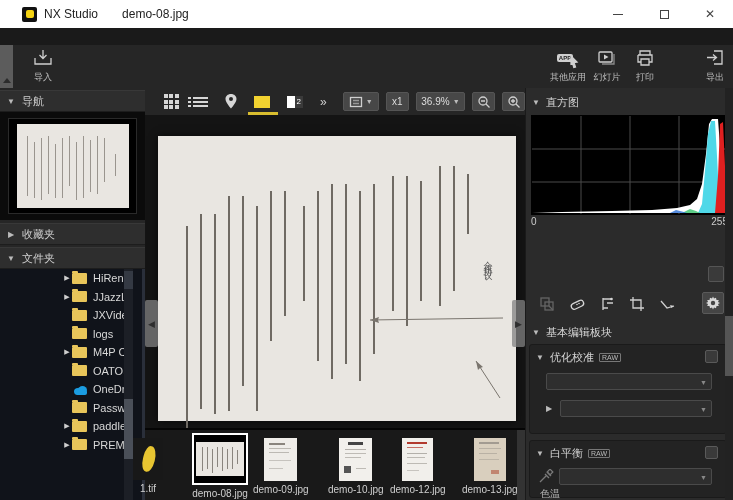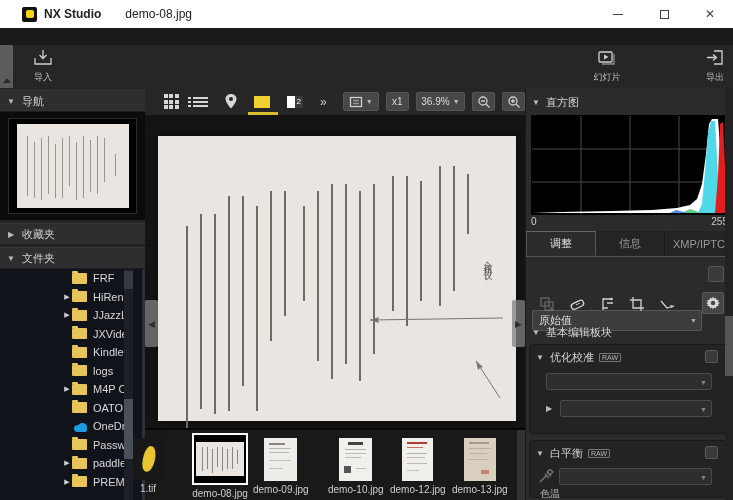--- a/index.html
+++ b/index.html
@@ -7,21 +7,21 @@
     font-family:"Liberation Sans","DejaVu Sans",sans-serif; }
   .abs { position:absolute; }
   #app { position:relative; width:733px; height:500px; }
 
   
   #titlebar { left:0; top:0; width:733px; height:28px; background:#ffffff; color:#111;
     display:flex; align-items:center; font-size:12px; }
   #app-logo { width:15px; height:15px; background:#111; border-radius:2px; margin-left:22px;
     display:flex; align-items:center; justify-content:center; }
   #app-logo i { display:block; width:8px; height:8px; background:#f5d312; border-radius:2px; }
-  #app-title { margin-left:7px; font-weight:bold; color:#222; }
+  #app-title { margin-left:7px; font-weight:normal; color:#222; }
   #doc-title { margin-left:24px; color:#222; }
   .wbtns { position:absolute; right:0; top:0; height:28px; display:flex; }
   .wbtn { width:46px; height:28px; display:flex; align-items:center; justify-content:center;
     color:#444; font-size:12px; }
   .wbtn .sq { width:9px; height:9px; border:1px solid #444; }
   .wbtn .mn { width:10px; height:1px; background:#444; }
 
   
   #menubar { left:0; top:28px; width:733px; height:17px; background:#3b3b3b;
     display:flex; align-items:center; font-size:11px; color:#e4e4e4; }
@@ -167,29 +167,46 @@
 
   <div class="tb-item" style="left:22px;">
     <span class="ic">
       <svg class="icon" width="20" height="18" viewBox="0 0 20 18">
         <path d="M10 1 v8 M6.5 6 L10 9.5 L13.5 6 M2 9 v6 h16 v-6"></path>
       </svg>
       </span>
     <span class="lb">导入</span>
   </div>
 
+  <div class="tb-item" style="left:547px;">
+    <span class="ic">
+      <span class="app-badge">APP</span>
+      <svg class="icon" width="9" height="14" viewBox="0 0 9 14" style="margin-left:-3px;margin-top:8px;">
+        <path d="M1 1 L7 7 L4 7.5 L5.5 12 L3.8 12.5 L2.6 8 L1 9 Z" fill="#cfcfcf"></path>
+      </svg>
+      </span>
+    <span class="lb">其他应用</span>
+  </div>
   <div class="tb-item" style="left:586px;">
     <span class="ic">
       <svg class="icon" width="20" height="18" viewBox="0 0 20 18">
         <rect x="2" y="3" width="13" height="10" rx="1"></rect>
           <path d="M17 5 v10 h-12" opacity=".6"></path>
         <path d="M7 5.5 L11.5 8 L7 10.5 Z" fill="#cfcfcf" stroke="none"></path>
       </svg>
       </span>
     <span class="lb">幻灯片</span>
+  </div>
+  <div class="tb-item" style="left:624px;">
+    <span class="ic">
+      <svg class="icon" width="20" height="18" viewBox="0 0 20 18">
+        <path d="M5 6 V2 h10 v4 M3 6 h14 v7 h-3 M6 13 H3 V6 M6 10 h8 v6 H6 Z"></path>
+      </svg>
+      </span>
+    <span class="lb">打印</span>
   </div>
   <div class="tb-item" style="left:694px;">
     <span class="ic">
       <svg class="icon" width="20" height="18" viewBox="0 0 20 18">
         <path d="M9 2 h8 v13 h-8 M2 8.5 h9 M8 5.5 L11.5 8.5 L8 11.5"></path>
       </svg>
       </span>
     <span class="lb">导出</span>
   </div>
 
@@ -220,43 +237,33 @@
     <div class="sec-hd" style="margin-top:3px;">
       <span class="car">▶</span>
       <span>收藏夹</span>
     </div>
     <div class="sec-hd" style="margin-top:2px;">
       <span class="car">▼</span>
       <span>文件夹</span>
     </div>
     <div id="folder-list">
       <div class="f-row">
+        <span class="f-tw">▶</span>
+          <span class="f-ico"></span>
+        <span class="f-name">HiRend</span>
+        </div>
+      <div class="f-row">
+        <span class="f-tw">▶</span>
+          <span class="f-ico"></span>
+        <span class="f-name">JJazzLa</span>
+        </div>
+      <div class="f-row">
         <span class="f-tw"></span>
           <span class="f-ico"></span>
-        <span class="f-name">FRF</span>
-        </div>
-      <div class="f-row">
-        <span class="f-tw">▶</span>
-          <span class="f-ico"></span>
-        <span class="f-name">HiRend</span>
-        </div>
-      <div class="f-row">
-        <span class="f-tw">▶</span>
-          <span class="f-ico"></span>
-        <span class="f-name">JJazzLa</span>
-        </div>
-      <div class="f-row">
-        <span class="f-tw"></span>
-          <span class="f-ico"></span>
         <span class="f-name">JXVide</span>
-        </div>
-      <div class="f-row">
-        <span class="f-tw"></span>
-          <span class="f-ico"></span>
-        <span class="f-name">Kindle</span>
         </div>
       <div class="f-row">
         <span class="f-tw"></span>
           <span class="f-ico"></span>
         <span class="f-name">logs</span>
         </div>
       <div class="f-row">
         <span class="f-tw">▶</span>
           <span class="f-ico"></span>
         <span class="f-name">M4P C</span>
@@ -441,21 +448,21 @@
       <div class="thumb" style="width:31px;height:43px;background:#f1efeb;">
         <div class="tl" style="left:5px;top:4px;width:20px;height:2px;background:#b23a2e;"></div>
         <div class="tl" style="left:5px;top:9px;width:16px;height:1px;background:#b23a2e;opacity:.7;"></div>
         <div class="tl" style="left:5px;top:15px;width:20px;height:1px;opacity:.6;"></div>
         <div class="tl" style="left:5px;top:19px;width:18px;height:1px;opacity:.5;"></div>
         <div class="tl" style="left:5px;top:25px;width:20px;height:1px;opacity:.5;"></div>
         <div class="tl" style="left:5px;top:32px;width:12px;height:1px;opacity:.4;"></div>
       </div>
       <span class="fs-label">demo-12.jpg</span>
     </div>
-    <div class="fs-item" style="left:307px;top:8px;">
+    <div class="fs-item" style="left:317px;top:8px;">
       <div class="thumb" style="width:32px;height:43px;background:#d9cfbe;">
         <div class="tl" style="left:5px;top:4px;width:20px;height:2px;opacity:.7;"></div>
         <div class="tl" style="left:5px;top:10px;width:22px;height:1px;opacity:.4;"></div>
         <div class="tl" style="left:5px;top:15px;width:18px;height:1px;opacity:.4;"></div>
         <div class="tl" style="left:5px;top:21px;width:20px;height:1px;opacity:.35;"></div>
         <div class="tl" style="left:17px;top:32px;width:8px;height:4px;background:#b0543c;opacity:.6;"></div>
       </div>
       <span class="fs-label">demo-13.jpg</span>
     </div>
     <div id="fs-scroll"></div>
@@ -478,29 +485,20 @@
         <path d="M166 97 L170 88 L173 55 L176 18 L179 5 L183 5 L185 40 L187 80 L189 97 Z" fill="#4fd8e8"></path>
         <path d="M183 97 L186 60 L188 8 L191 6 L193 50 L194 85 L195 97 Z" fill="#e02020"></path>
         <path d="M150 97 l8 -4 l6 2 l4 2 Z" fill="#35c06a" opacity=".8"></path>
         <path d="M138 97 l6 -3 l8 2 l3 1 Z" fill="#2c6fd6" opacity=".8"></path>
       </svg>
     </div>
     <div id="histo-labels">
       <span>0</span>
       <span>255</span>
     </div>
-    <div id="rp-tabs">
-      <div class="tab active">调整</div>
-      <div class="tab">信息</div>
-      <div class="tab">XMP/IPTC</div>
-    </div>
-    <div class="dropdown abs" style="left:6px;top:176px;width:170px;height:21px;">
-      <span>原始值</span>
-      <span class="dc">▼</span>
-    </div>
     <div class="abs" style="left:182px;top:178px;width:16px;height:16px;background:#3a3a3a;border:1px solid #555;border-radius:2px;"></div>
 
     <div id="tools-row">
       <span class="tool-ic" style="opacity:.35;">
         <svg class="icon" width="16" height="16" viewBox="0 0 16 16">
             <rect x="2" y="2" width="8" height="8"></rect>
             <rect x="6" y="6" width="8" height="8"></rect>
             <path d="M10 10 l4 4"></path>
           </svg>
         </span>

